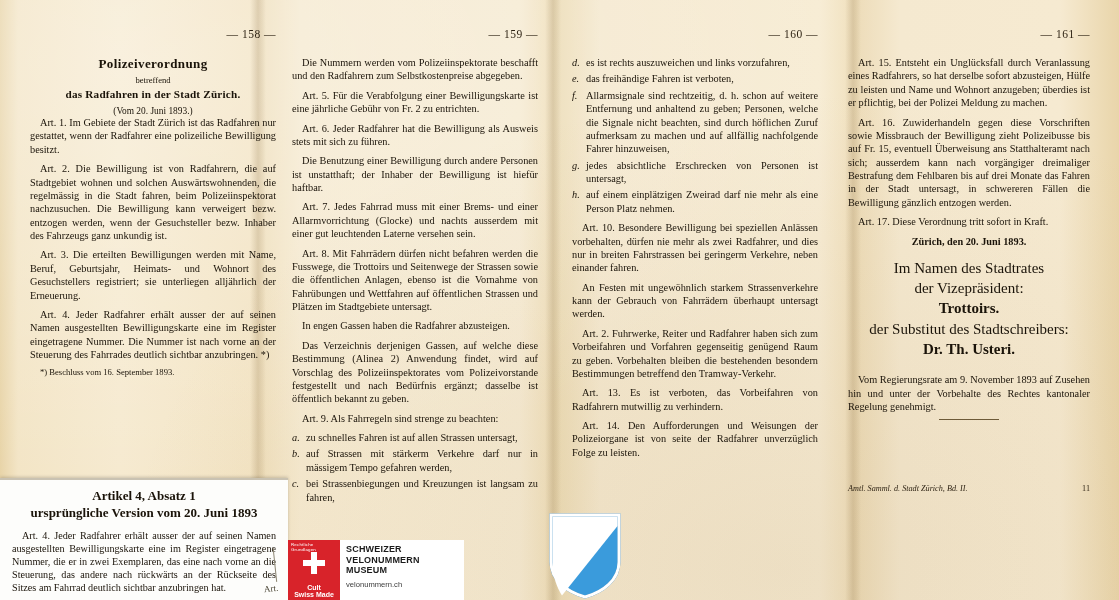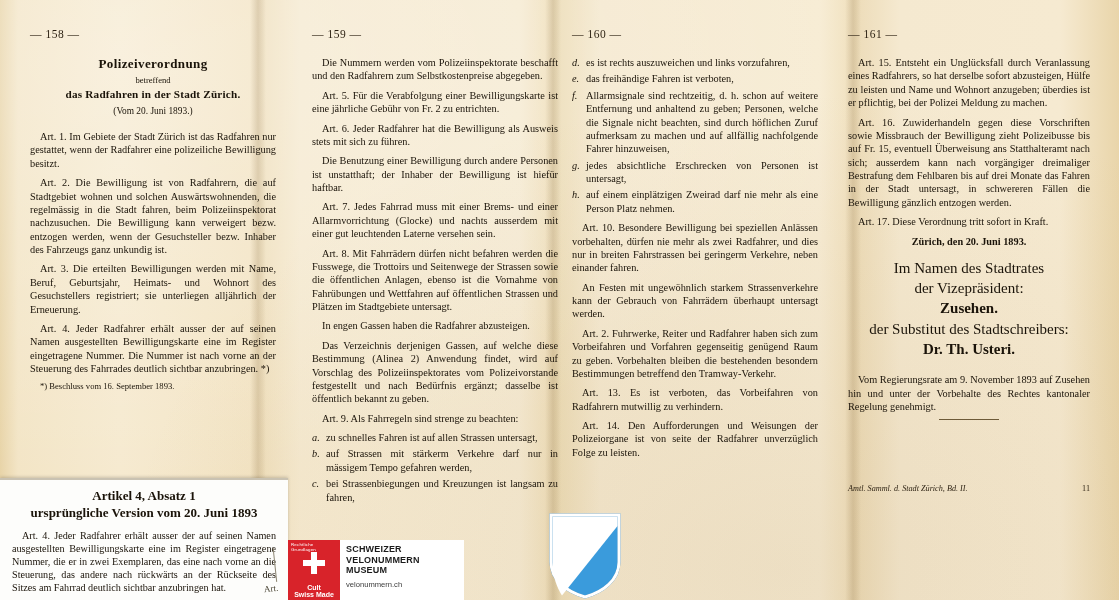--- a/index.html
+++ b/index.html
@@ -22,35 +22,35 @@
   .fold{position:absolute;top:0;bottom:0;width:16px;pointer-events:none;
         background:linear-gradient(90deg,rgba(120,88,40,0.00),rgba(120,88,40,0.18),rgba(120,88,40,0.00));}
   .grain{position:absolute;inset:0;pointer-events:none;
     background:
       radial-gradient(ellipse at 12% 10%, rgba(255,255,255,0.30), rgba(255,255,255,0) 55%),
       radial-gradient(ellipse at 70% 95%, rgba(150,110,50,0.10), rgba(150,110,50,0) 60%);
   }
 
   .col{position:absolute;top:28px;width:246px;}
   .col .pagenum{
-    text-align:left;font-size:11.5px;letter-spacing:0.5px;margin-bottom:16px;
+    text-align:right;font-size:11.5px;letter-spacing:0.5px;margin-bottom:16px;
     color:#2a1f10;
   }
   .colbody{font-size:10.3px;line-height:1.30;text-align:justify;}
   .colbody p{margin:0 0 6px 0;text-indent:10px;}
   .colbody p.noind{text-indent:0;}
   .colbody ul{list-style:none;margin:0 0 6px 0;padding:0;}
   .colbody li{display:flex;gap:4px;margin-bottom:3px;}
   .colbody li .mk{width:10px;flex:0 0 10px;font-style:italic;text-align:left;}
   .colbody li .tx{flex:1;text-align:justify;}
   .fn{font-size:8.6px;margin-top:8px;text-indent:0;}
   .rule{width:60px;height:1px;background:#6d5a38;margin:6px auto;}
 
   
-  .title1{text-align:center;margin-bottom:14px;}
+  .title1{text-align:center;}
   .title1 .t1{font-size:13px;font-weight:bold;letter-spacing:0.4px;}
   .title1 .t2{font-size:8.6px;margin:3px 0 3px;}
   .title1 .t3{font-size:11.2px;font-weight:bold;letter-spacing:0.2px;}
   .title1 .t4{font-size:9.4px;margin-top:6px;}
 
   
   .sig{text-align:center;font-size:15px;line-height:1.35;margin-top:10px;}
   .sig .b{font-weight:bold;}
   .colbody .right{text-align:center;font-weight:bold;}
   .footline{position:absolute;left:0;right:0;bottom:44px;display:flex;justify-content:space-between;
@@ -118,21 +118,21 @@
     </div>
     <div class="colbody">
       <p>Art. 1. Im Gebiete der Stadt Zürich ist das Radfahren nur gestattet, wenn der Radfahrer eine polizeiliche Bewilligung besitzt.</p>
       <p>Art. 2. Die Bewilligung ist von Radfahrern, die auf Stadtgebiet wohnen und solchen Auswärtswohnenden, die regelmässig in die Stadt fahren, beim Polizeiinspektorat nachzusuchen. Die Bewilligung kann verweigert bezw. entzogen werden, wenn der Gesuchsteller bezw. Inhaber des Fahrzeugs ganz unkundig ist.</p>
       <p>Art. 3. Die erteilten Bewilligungen werden mit Name, Beruf, Geburtsjahr, Heimats- und Wohnort des Gesuchstellers registriert; sie unterliegen alljährlich der Erneuerung.</p>
       <p>Art. 4. Jeder Radfahrer erhält ausser der auf seinen Namen ausgestellten Bewilligungskarte eine im Register eingetragene Nummer. Die Nummer ist nach vorne an der Steuerung des Fahrrades deutlich sichtbar anzubringen. *)</p>
       <p class="fn">*) Beschluss vom 16. September 1893.</p>
     </div>
   </div>
 
-  <div class="col" style="left:312px;">
+  <div class="col" style="left:292px;">
     <div class="pagenum">— 159 —</div>
     <div class="colbody">
       <p>Die Nummern werden vom Polizeiinspektorate beschafft und den Radfahrern zum Selbstkostenpreise abgegeben.</p>
       <p>Art. 5. Für die Verabfolgung einer Bewilligungskarte ist eine jährliche Gebühr von Fr. 2 zu entrichten.</p>
       <p>Art. 6. Jeder Radfahrer hat die Bewilligung als Ausweis stets mit sich zu führen.</p>
       <p>Die Benutzung einer Bewilligung durch andere Personen ist unstatthaft; der Inhaber der Bewilligung ist hiefür haftbar.</p>
       <p>Art. 7. Jedes Fahrrad muss mit einer Brems- und einer Allarmvorrichtung (Glocke) und nachts ausserdem mit einer gut leuchtenden Laterne versehen sein.</p>
       <p>Art. 8. Mit Fahrrädern dürfen nicht befahren werden die Fusswege, die Trottoirs und Seitenwege der Strassen sowie die öffentlichen Anlagen, ebenso ist die Vornahme von Fahrübungen und Wettfahren auf öffentlichen Strassen und Plätzen im Stadtgebiete untersagt.</p>
       <p>In engen Gassen haben die Radfahrer abzusteigen.</p>
       <p>Das Verzeichnis derjenigen Gassen, auf welche diese Bestimmung (Alinea 2) Anwendung findet, wird auf Vorschlag des Polizeiinspektorates vom Polizeivorstande festgestellt und nach Bedürfnis ergänzt; dasselbe ist öffentlich bekannt zu geben.</p>
@@ -190,21 +190,21 @@
   <div class="col" style="left:848px;width:242px;">
     <div class="pagenum">— 161 —</div>
     <div class="colbody">
       <p>Art. 15. Entsteht ein Unglücksfall durch Veranlassung eines Radfahrers, so hat derselbe sofort abzusteigen, Hülfe zu leisten und Name und Wohnort anzugeben; überdies ist er pflichtig, bei der Polizei Meldung zu machen.</p>
       <p>Art. 16. Zuwiderhandeln gegen diese Vorschriften sowie Missbrauch der Bewilligung zieht Polizeibusse bis auf Fr. 15, eventuell Überweisung ans Statthalteramt nach sich; ausserdem kann nach vorgängiger dreimaliger Bestrafung dem Fehlbaren bis auf drei Monate das Fahren in der Stadt untersagt, in schwereren Fällen die Bewilligung gänzlich entzogen werden.</p>
       <p>Art. 17. Diese Verordnung tritt sofort in Kraft.</p>
       <p class="noind right">Zürich, den 20. Juni 1893.</p>
       <div class="sig">
         <div>Im Namen des Stadtrates</div>
         <div>der Vizepräsident:</div>
-        <div class="b">Zusehen.</div>
+        <div class="b">Trottoirs.</div>
         <div>der Substitut des Stadtschreibers:</div>
         <div class="b">Dr. Th. Usteri.</div>
       </div>
       <p style="margin-top:14px;">Vom Regierungsrate am 9. November 1893 auf Zusehen hin und unter der Vorbehalte des Rechtes kantonaler Regelung genehmigt.</p>
       <div class="rule"></div>
     </div>
     <div class="footline" style="position:absolute;left:0;right:0;top:456px;">
       <span>Amtl. Samml. d. Stadt Zürich, Bd. II.</span>
       <span style="font-style:normal;">11</span>
     </div>

